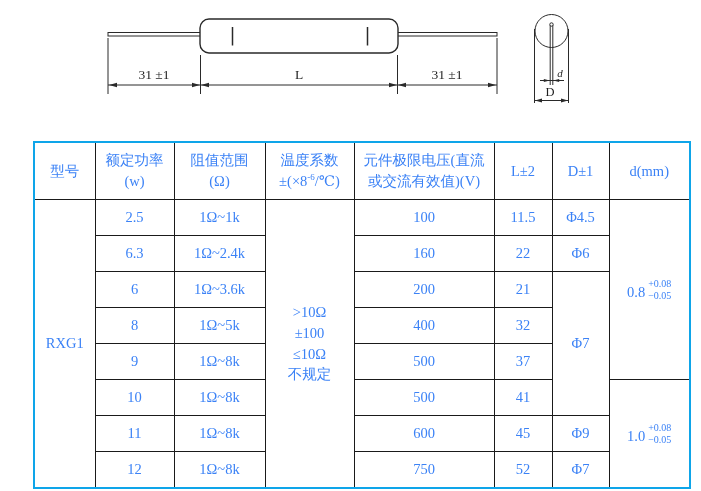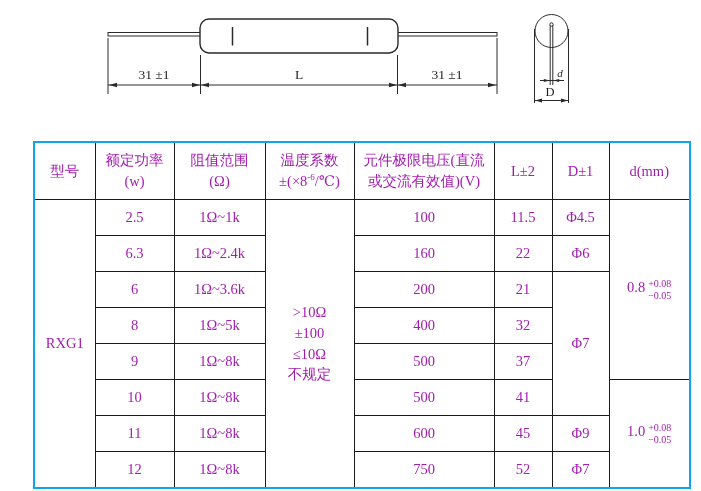--- a/index.html
+++ b/index.html
@@ -1,38 +1,38 @@
 <!DOCTYPE html>
 <html><head>
 <meta charset="utf-8">
 <style>
   html,body{margin:0;padding:0;background:#ffffff;}
   .canvas{
     position:relative;width:701px;height:491px;background:#ffffff;overflow:hidden;
-    font-family:"Liberation Serif","DejaVu Serif",serif;color:#a21caf;
+    font-family:"Liberation Serif","DejaVu Serif",serif;color:#3b82f6;
   }
   svg.drawing{position:absolute;left:0;top:0;}
   svg text{fill:#1f1f1f;font-family:"Liberation Serif","DejaVu Serif",serif;}
 
   table.spec{
     position:absolute;left:33px;top:141px;width:656px;
     border-collapse:collapse;table-layout:fixed;
     border:2px solid #0ea5e9;
   }
   table.spec td{
     border:1px solid #1a1a1a;
     text-align:center;vertical-align:middle;
     padding:0;font-size:14.5px;line-height:1.25;height:35px;
     overflow:hidden;
   }
   tr.hdr td{height:56px;}
   .hline{line-height:1.48;}
   sup.exp{font-size:9px;vertical-align:super;line-height:0;}
   .temp-line{line-height:1.42;}
-  .tol-wrap{display:inline-flex;align-items:flex-start;gap:3px;}
+  .tol-wrap{display:inline-flex;align-items:flex-end;gap:3px;}
   .tol-stack{display:inline-flex;flex-direction:column;font-size:10px;line-height:1.2;text-align:left;}
 </style>
 </head>
 <body>
 
 <div class="canvas">
 
   <svg class="drawing" width="701" height="135" viewBox="0 0 701 135">
     <g stroke="#2a2a2a" stroke-width="1" fill="none">
 

